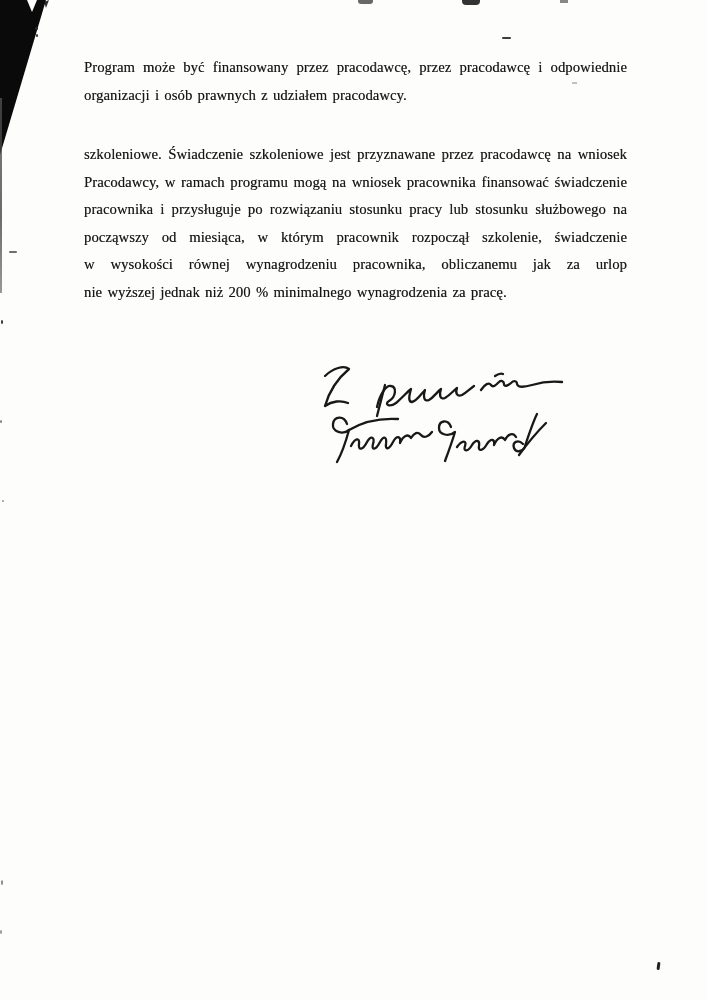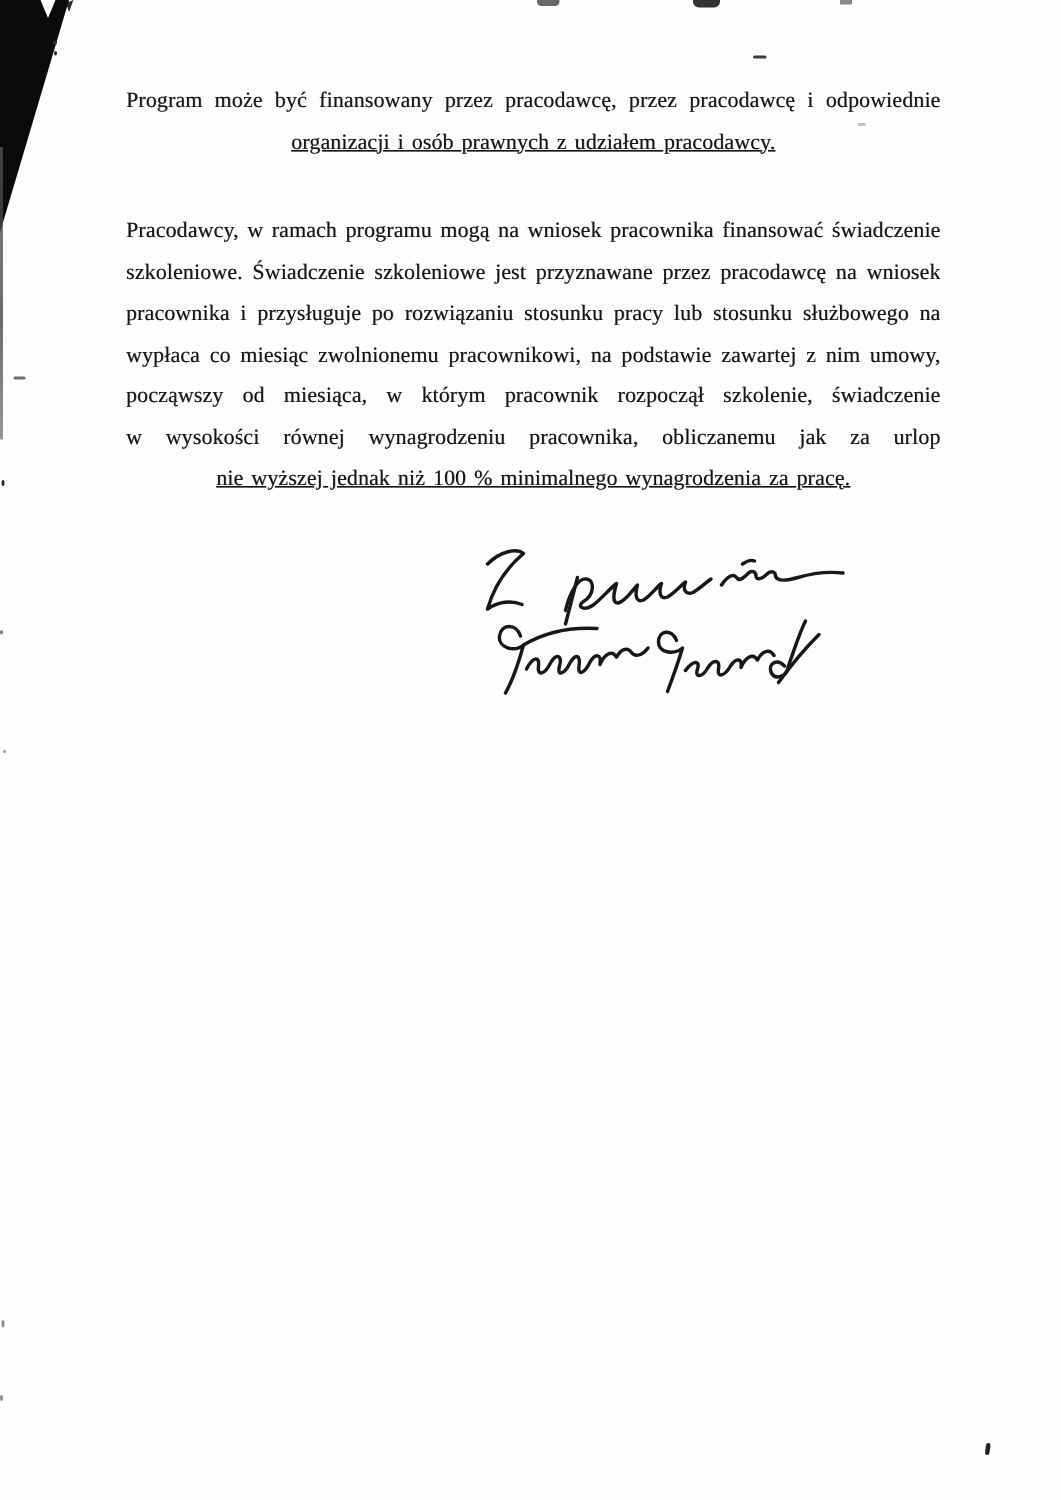--- a/index.html
+++ b/index.html
@@ -25,21 +25,21 @@
     line-height: 27.5px;
     letter-spacing: 0.1px;
     word-spacing: 1.5px;
     color: #161616;
     text-shadow: 0.3px 0 0 rgba(20,20,20,0.55); 
   }
   #para1 { top: 54px; }
   #para2 { top: 141px; }
   .line { text-align: justify; height: 27.5px; overflow: hidden; }
   .line.just::after { content: ""; display: inline-block; width: 100%; height: 0; }
-  .line.last { text-align: center; text-decoration: underline; }
+  .line.last { text-align: left; }
 
   
   .artifact { position: absolute; pointer-events: none; }
   #corner-fold { left: 0; top: 0; }
   #edge-line {
     left: 0; top: 98px; width: 2px; height: 195px;
     background: linear-gradient(#555, #3a3a3a 60%, #777);
     opacity: 0.75;
   }
   .speck { position: absolute; background: #2a2a2a; border-radius: 50%; }
@@ -100,27 +100,26 @@
   <div class="artifact" id="left-dash"></div>
   <div class="artifact" id="bottom-mark"></div>
   <div class="artifact" id="faint-mark-right"></div>
 
   <div class="textblock" id="para1">
     <div class="line just">Program może być finansowany przez pracodawcę, przez pracodawcę i odpowiednie jednostki</div>
     <div class="line last">organizacji i osób prawnych z udziałem pracodawcy.</div>
   </div>
 
   <div class="textblock" id="para2">
+    <div class="line just">szkoleniowe. Świadczenie szkoleniowe jest przyznawane przez pracodawcę na wniosek</div>
     <div class="line just">Pracodawcy, w ramach programu mogą na wniosek pracownika finansować świadczenie</div>
-    <div class="line just">szkoleniowe. Świadczenie szkoleniowe jest przyznawane przez pracodawcę na wniosek</div>
     <div class="line just">pracownika i przysługuje po rozwiązaniu stosunku pracy lub stosunku służbowego na czas</div>
-    <div class="line just">wypłaca co miesiąc zwolnionemu pracownikowi, na podstawie zawartej z nim umowy,</div>
     <div class="line just">począwszy od miesiąca, w którym pracownik rozpoczął szkolenie, świadczenie szkoleniowe</div>
     <div class="line just">w wysokości równej wynagrodzeniu pracownika, obliczanemu jak za urlop wypoczynkowy,</div>
-    <div class="line last">nie wyższej jednak niż 100 % minimalnego wynagrodzenia za pracę.</div>
+    <div class="line last">nie wyższej jednak niż 200 % minimalnego wynagrodzenia za pracę.</div>
   </div>
 
   <div id="signature">
     <span class="sr-only">Z poważaniem</span>
     <span class="sr-only">Stanisław Szwed</span>
     <svg width="310" height="118" viewBox="0 0 310 118">
 
       <path d="M40,18 C48,10 59,7 64,11 C52,21 44,34 40,48 C47,43 56,42 63,45"></path>
 
       <path d="M100,27 C97,39 94,50 92,58"></path>

